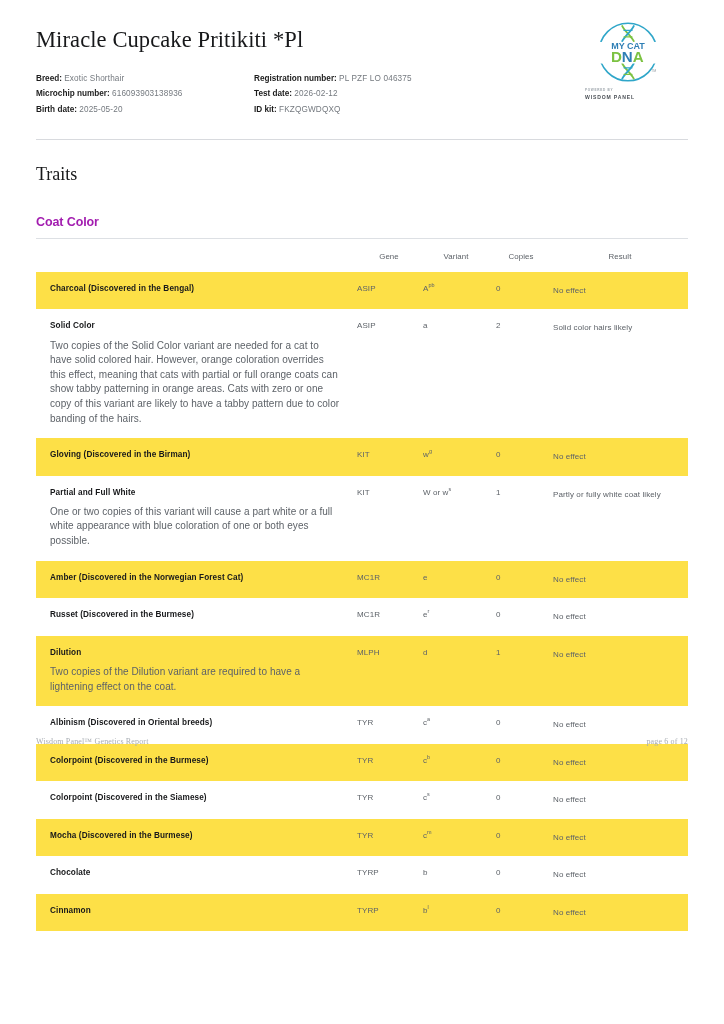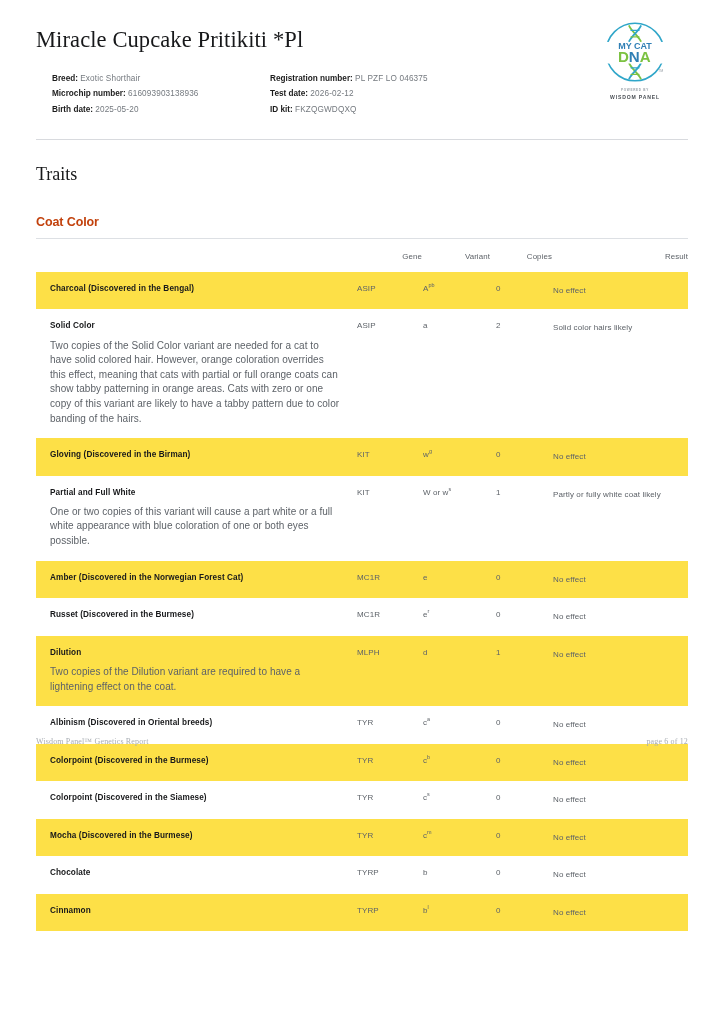--- a/index.html
+++ b/index.html
@@ -41,34 +41,34 @@
     display: flex;
     gap: 0;
   }
   .meta-col {
     font-size: 8.2px;
     line-height: 15.4px;
     color: #6d7278;
   }
   .meta-col.left { width: 218px; }
   .meta-col.right { width: 300px; }
-  .meta-row { white-space: nowrap; margin-left: 16px; }
+  .meta-row { white-space: nowrap; }
   .meta-label {
     font-weight: bold;
     color: #1c1c1c;
   }
   .meta-value { color: #74797f; letter-spacing: 0.15px; }
 
   
   .logo {
     position: absolute;
-    right: 10px;
+    right: 17px;
     top: 16px;
     width: 86px;
-    text-align: center;
+    text-align: left;
   }
   .logo-mark {
     width: 72px;
     height: 72px;
     margin: 0 auto;
     position: relative;
   }
   .logo-sub {
     margin-top: 1px;
     line-height: 1.25;
@@ -98,21 +98,21 @@
     font-family: "Liberation Serif", serif;
     font-size: 18px;
     font-weight: 400;
     color: #17181a;
     margin: 24px 0 0 0;
     line-height: 1.2;
   }
   .section-title {
     font-size: 12.5px;
     font-weight: bold;
-    color: #c2410c;
+    color: #a21caf;
     margin: 29px 0 0 0;
     letter-spacing: -0.1px;
   }
   .hr-section {
     margin: 9px 0 0 0;
     border: 0;
     border-top: 1px solid #dde0e4;
   }
 
   
@@ -124,21 +124,21 @@
   table.traits col.c-name   { width: 320px; }
   table.traits col.c-gene   { width: 66px; }
   table.traits col.c-var    { width: 68px; }
   table.traits col.c-cop    { width: 62px; }
   table.traits col.c-res    { width: 136px; }
 
   table.traits thead th {
     font-size: 7.9px;
     font-weight: normal;
     color: #5d6268;
-    text-align: right;
+    text-align: center;
     padding: 13px 0 11px 0;
     letter-spacing: 0.1px;
   }
   table.traits thead th.th-name { padding-left: 14px; }
 
   table.traits tbody tr.stripe { background: #fde047; }
 
   table.traits tbody td {
     vertical-align: top;
     padding-top: 12px;

